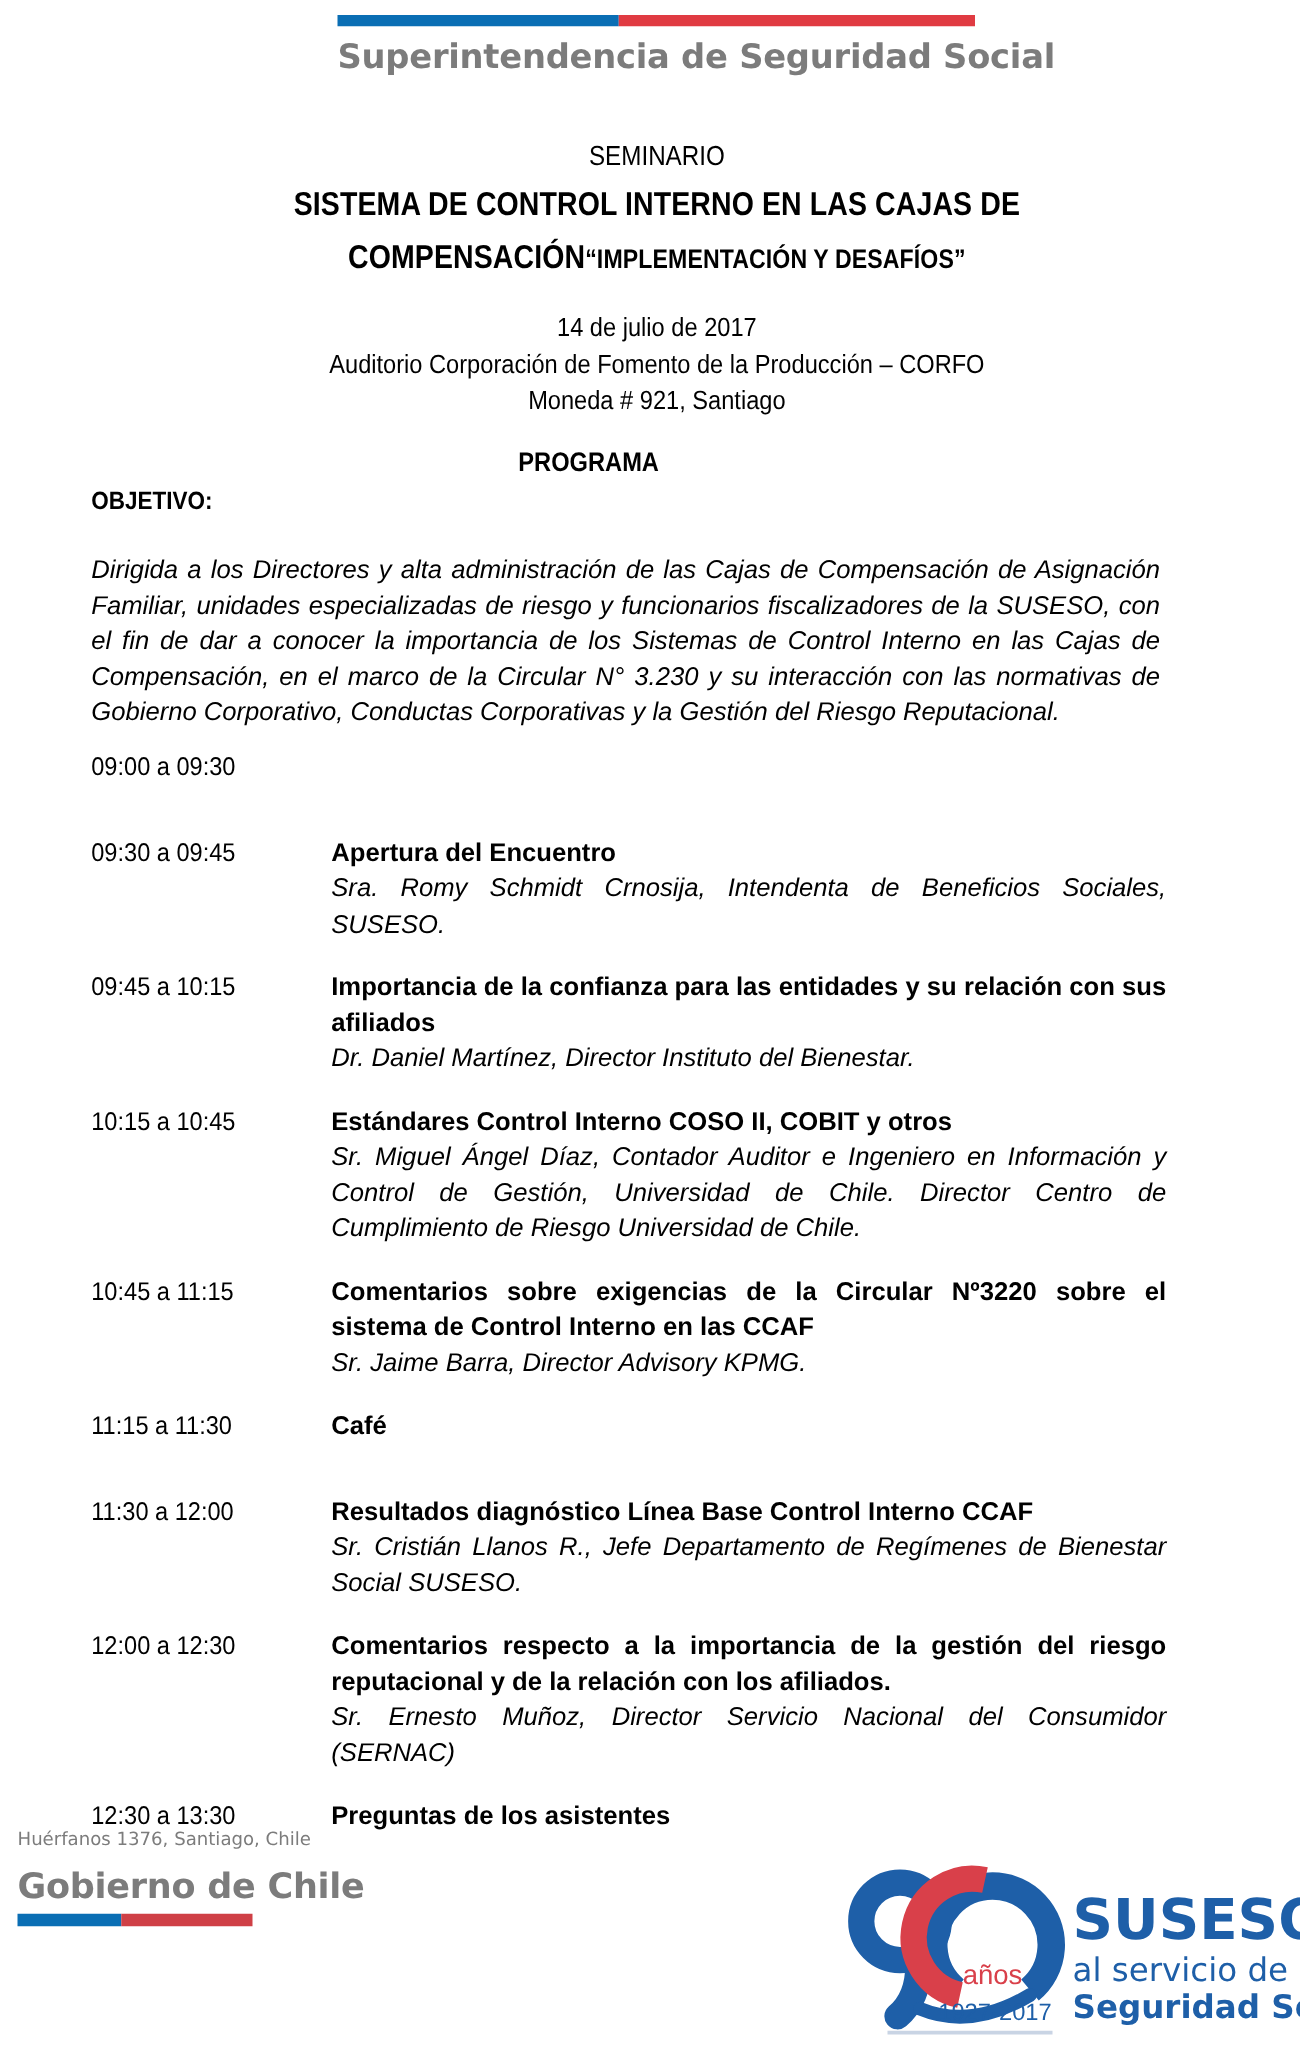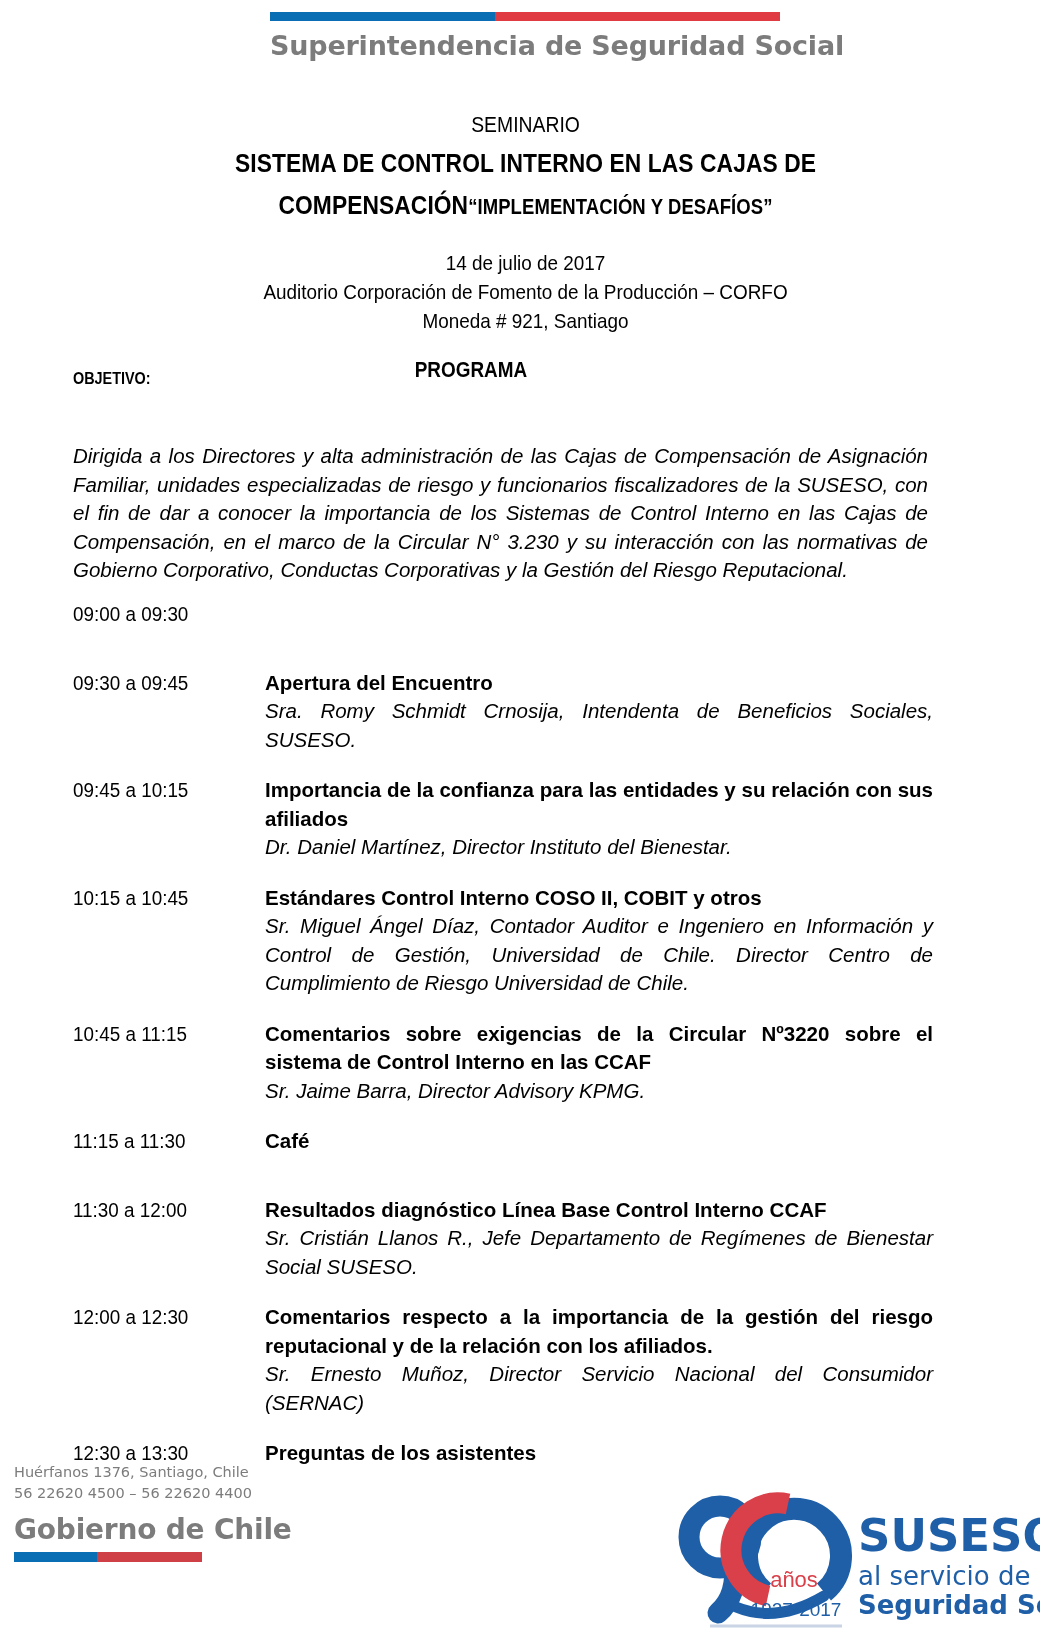--- a/index.html
+++ b/index.html
@@ -90,22 +90,22 @@
     width: 942px;
     text-align: center;
     font-size: 21.5px;
     font-weight: bold;
   }
   .programa span { display:inline-block; transform: scaleX(0.88); }
 
   .objetivo-label {
     position: absolute;
     left: 73px;
-    top: 370px;
-    font-size: 16px;
+    top: 390px;
+    font-size: 20px;
     font-weight: bold;
     text-decoration: underline;
   }
   .objetivo-label span { display:inline-block; transform: scaleX(0.9); transform-origin: left center;}
 
   
   .objetivo-text {
     position: absolute;
     left: 73px;
     top: 442px;
@@ -279,21 +279,20 @@
     <div class="sched-row" data-gap="big">
       <div class="sched-time"><span>12:30 a 13:30</span></div>
       <div class="sched-body">
         <div class="sched-title">Preguntas de los asistentes</div>
       </div>
     </div>
   </div>
 
 <div class="footer-left">
   <div class="foot-addr">Huérfanos 1376, Santiago, Chile</div>
-  <div class="foot-addr">56 22620 4500 – 56 22620 4400</div>
   <div class="gob-title">Gobierno de Chile</div>
   <div class="gob-flag">
     <div class="blue"></div>
     <div class="red"></div>
   </div>
 </div>
 
 <div class="footer-logo">
   <svg class="logo-svg" width="368" height="160" viewBox="0 0 368 160" xmlns="http://www.w3.org/2000/svg">
 

